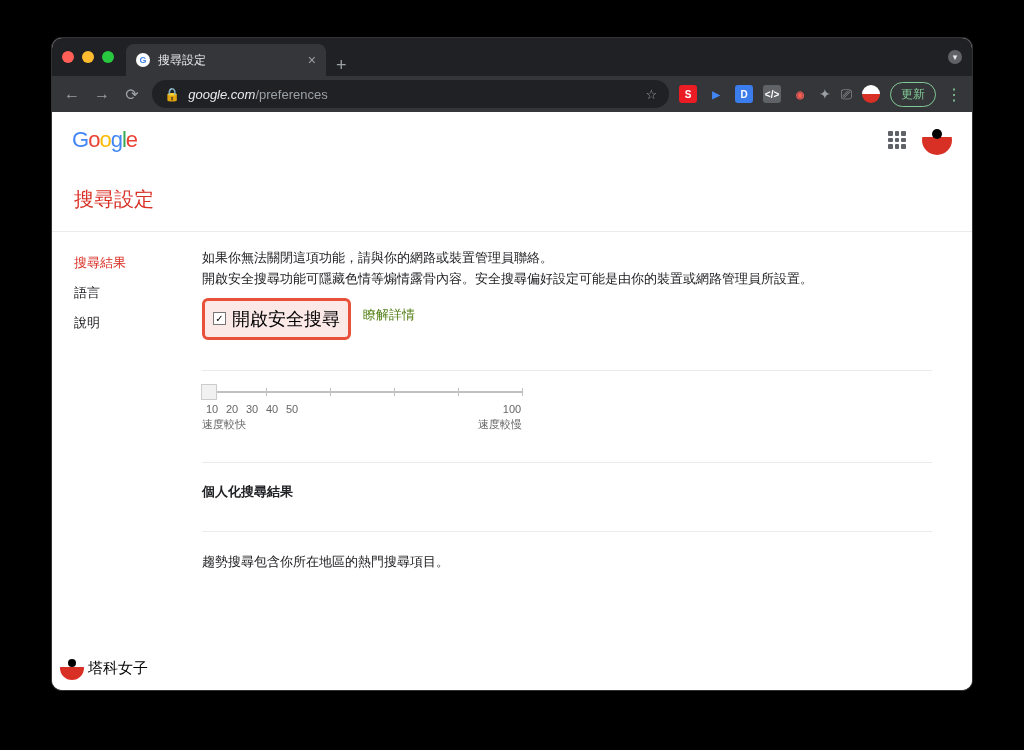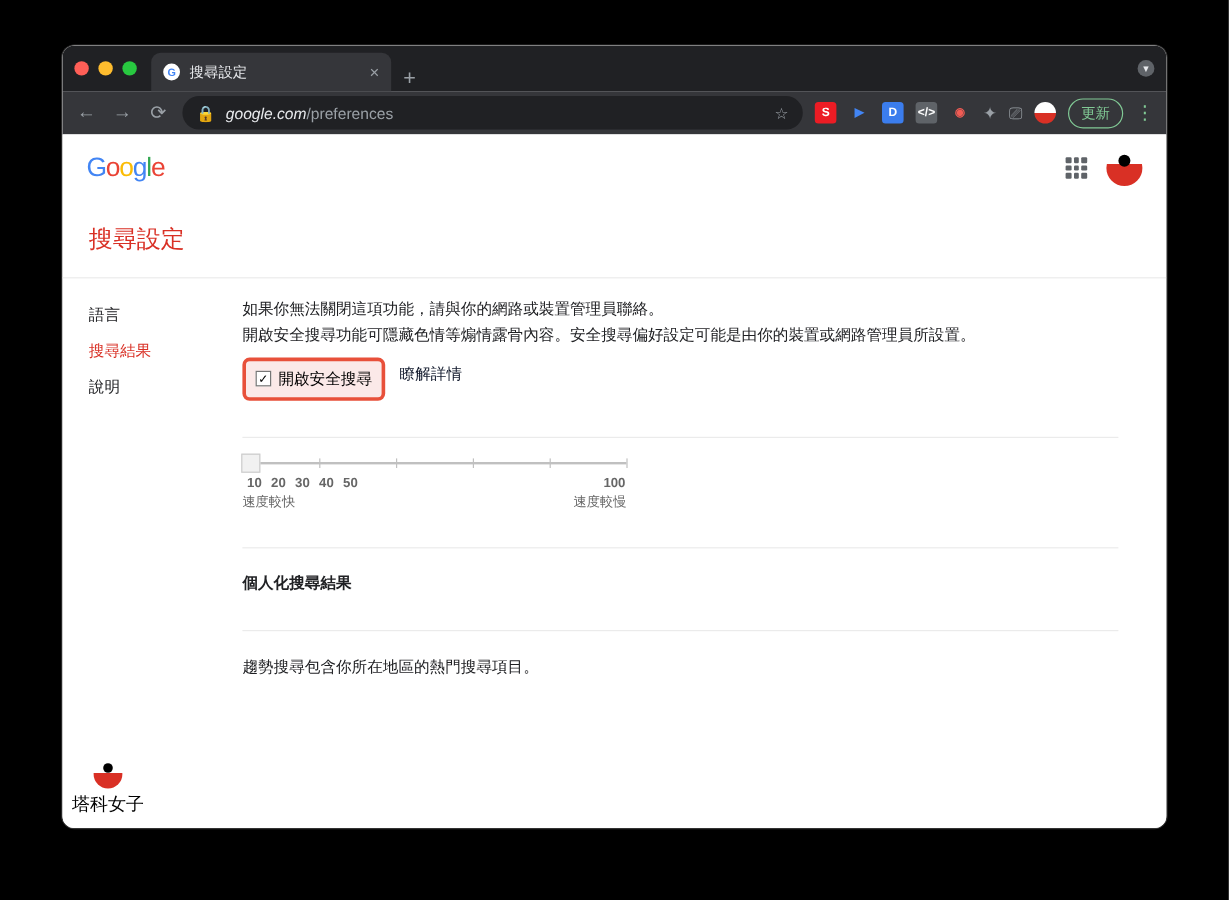--- a/index.html
+++ b/index.html
@@ -43,30 +43,30 @@
   .sidebar { width: 150px; padding-left: 22px; }
   .sidebar-item { font-size: 13px; color: #1a73e8; padding: 6px 0; cursor: pointer; }
   .sidebar-item.active { color: #d93025; }
   .sidebar-item.normal { color: #202124; }
   .main { flex: 1; padding-right: 40px; }
   .section { margin-bottom: 30px; }
   .section h3 { font-size: 13px; font-weight: bold; margin-bottom: 12px; color: #202124; }
   .section p { font-size: 13px; color: #202124; line-height: 1.6; }
   .highlight-box { border: 3px solid #e8503a; border-radius: 6px; padding: 6px 8px; display: inline-flex; align-items: center; gap: 6px; margin-top: 8px; background:#fbe9e8; }
   .checkbox { width: 13px; height: 13px; border: 1px solid #767676; background:#fff; display:inline-flex; align-items:center; justify-content:center; font-size:10px; }
-  .learn-more { color: #0f172a; font-size: 13px; margin-left: 12px; cursor:pointer;text-align:right; }
+  .learn-more { color: #4d7c0f; font-size: 13px; margin-left: 12px; cursor:pointer;text-align:right; }
   .slider-wrap { margin-top: 10px; position: relative; width: 320px; }
   .slider-track { height: 2px; background: #c0c0c0; position: relative; }
   .slider-tick { position: absolute; width: 1px; height: 8px; background: #c0c0c0; top: -3px; }
   .slider-handle { position: absolute; width: 16px; height: 16px; background: #f1f1f1; border: 1px solid #ccc; top: -7px; left: -1px; cursor: pointer; }
   .slider-labels { display: flex; justify-content: space-between; font-size: 11px; color: #666; margin-top: 10px; }
-  .slider-labels span { width: 20px; text-align: center; font-weight: bold; }
+  .slider-labels span { width: 20px; text-align: center; }
   .slider-sublabels { display: flex; justify-content: space-between; font-size: 11px; color: #666; margin-top: 2px; }
   .link-inline { color: #1a0dab; cursor:pointer; }
-  .watermark { position: absolute; bottom: 10px; left: 8px; display: flex; align-items: center; gap: 4px; color: #000; font-size: 15px; font-weight: 500; z-index:5;flex-direction:column; }
+  .watermark { position: absolute; bottom: 10px; left: 8px; display: flex; align-items: center; gap: 4px; color: #000; font-size: 15px; font-weight: 500; z-index:5; }
   .watermark .ava { width: 24px; height: 24px; border-radius: 50%; background: linear-gradient(#fff 45%, #d93025 45%); position:relative; }
   .watermark .ava::after{content:"";position:absolute;top:3px;left:50%;transform:translateX(-50%);width:8px;height:8px;border-radius:50%;background:#000;}
 </style>
 </head>
 <body>
 
 <div class="browser-window">
   <div class="tab-bar">
     <div class="traffic-lights">
       <div class="light red"></div>
@@ -125,33 +125,33 @@
             <span></span>
           </div>
         <div class="avatar"></div>
       </div>
     </div>
     <div class="page-title">搜尋設定</div>
     <div class="divider"></div>
 
     <div class="content">
       <div class="sidebar">
+        <div class="sidebar-item active">搜尋結果</div>
         <div class="sidebar-item normal">語言</div>
-        <div class="sidebar-item active">搜尋結果</div>
         <div class="sidebar-item normal">說明</div>
       </div>
 
       <div class="main">
         <div class="section">
           <p>如果你無法關閉這項功能，請與你的網路或裝置管理員聯絡。</p>
           <p>開啟安全搜尋功能可隱藏色情等煽情露骨內容。安全搜尋偏好設定可能是由你的裝置或網路管理員所設置。</p>
           <div style="display:flex;align-items:center">
             <div class="highlight-box">
               <span class="checkbox">✓</span>
-              <span style="font-size:13px">開啟安全搜尋</span>
+              <span style="font-size:18px">開啟安全搜尋</span>
             </div>
             <span class="learn-more">瞭解詳情</span>
           </div>
         </div>
 
         <div class="divider"></div>
 
         <div class="section" style="margin-top:20px">
           <div class="slider-wrap">
             <div class="slider-track">

